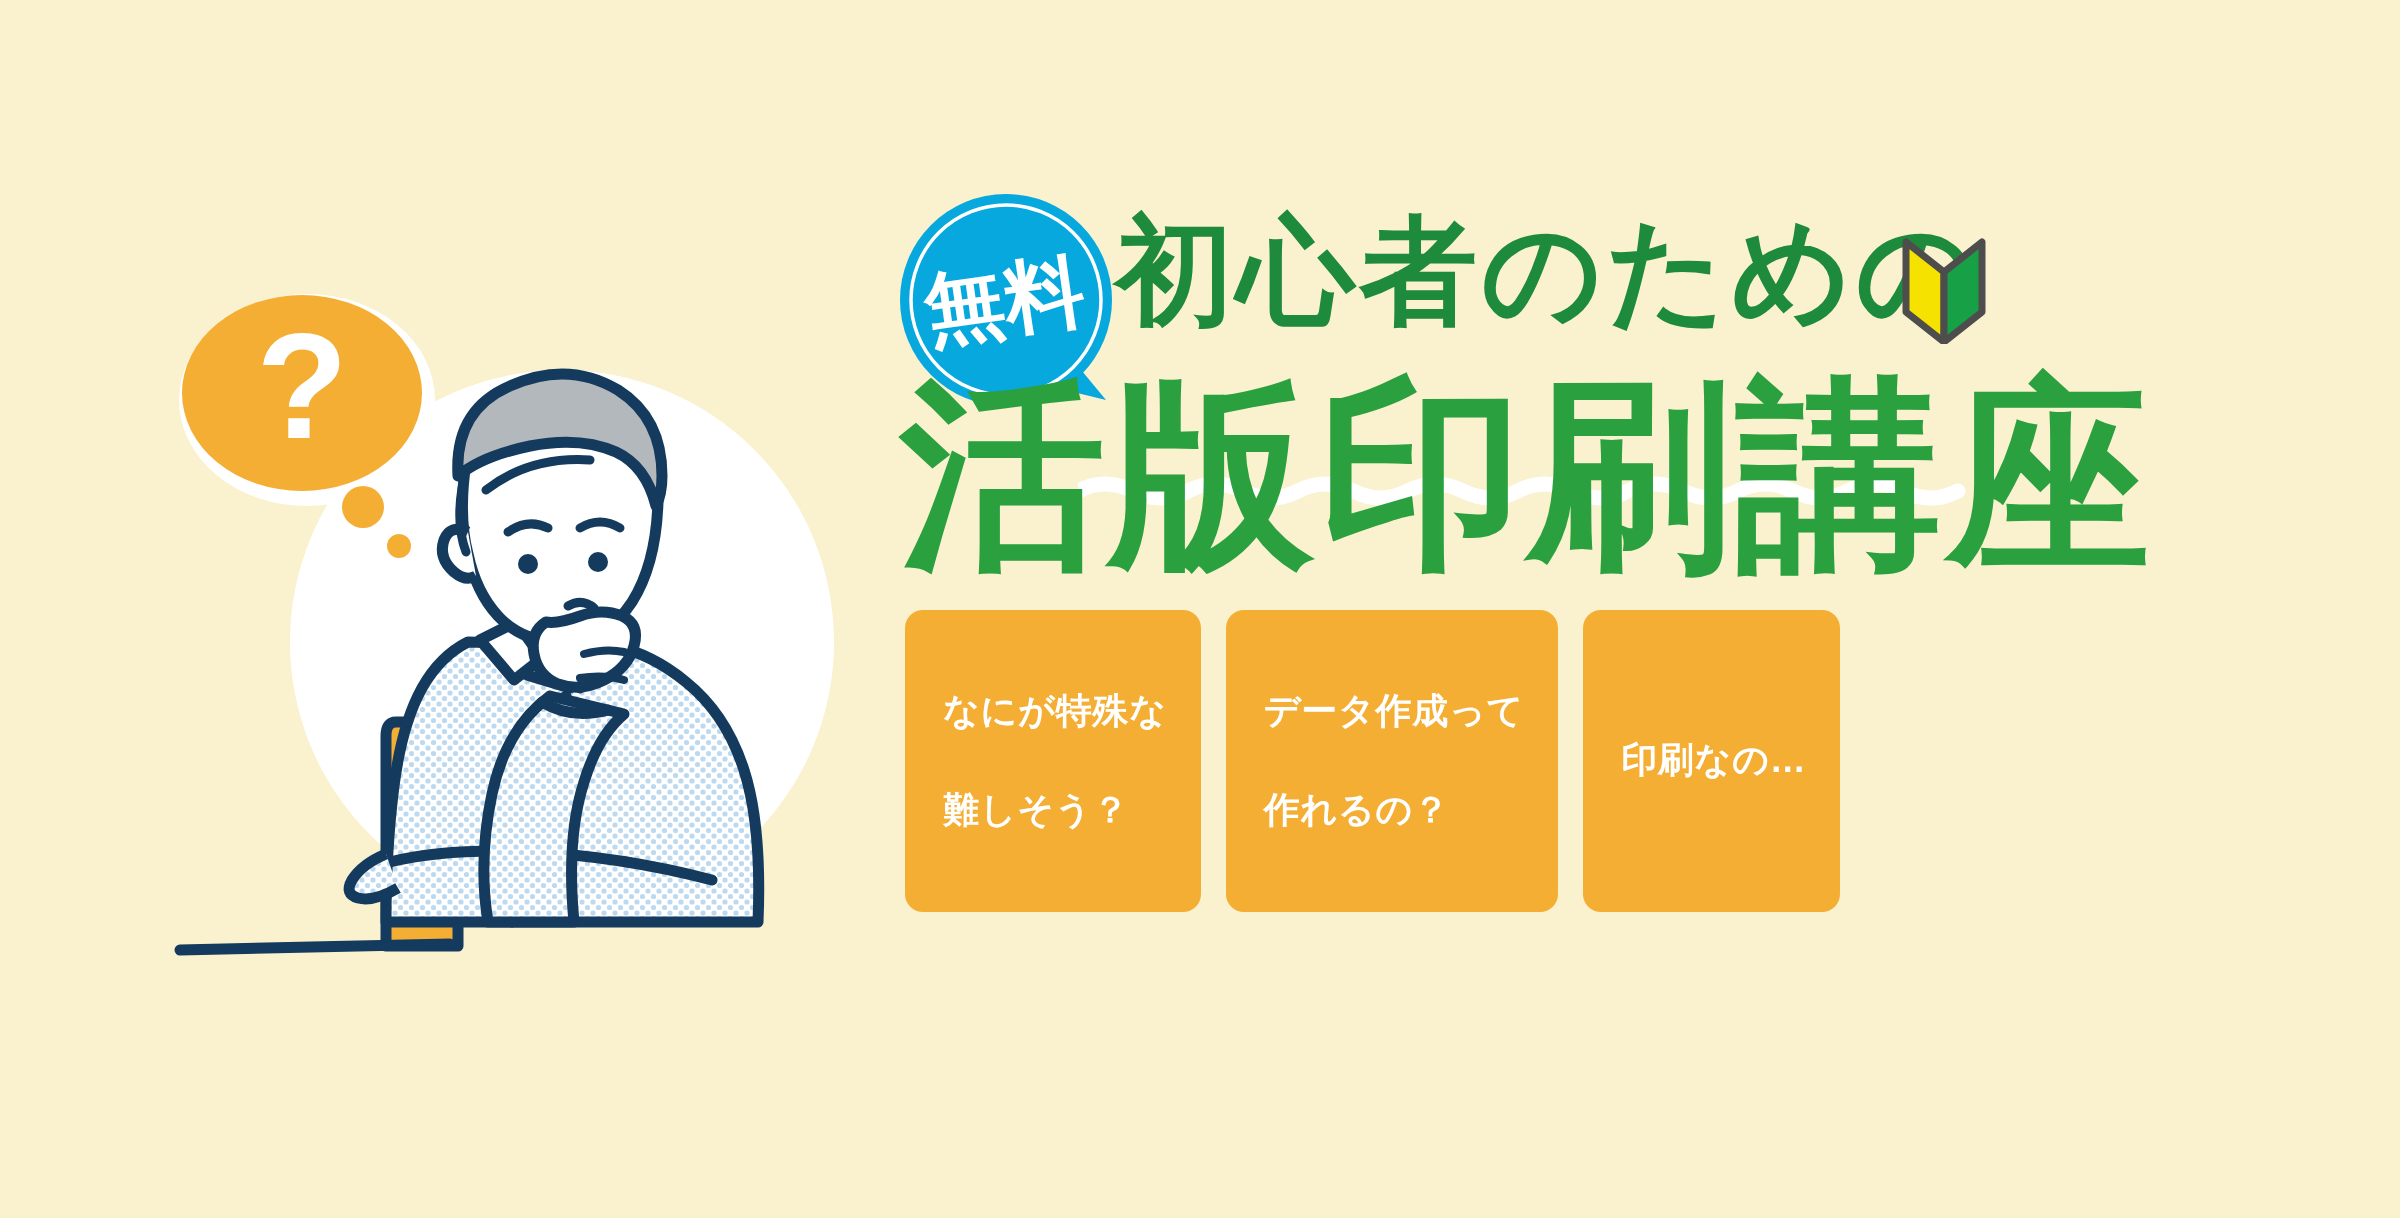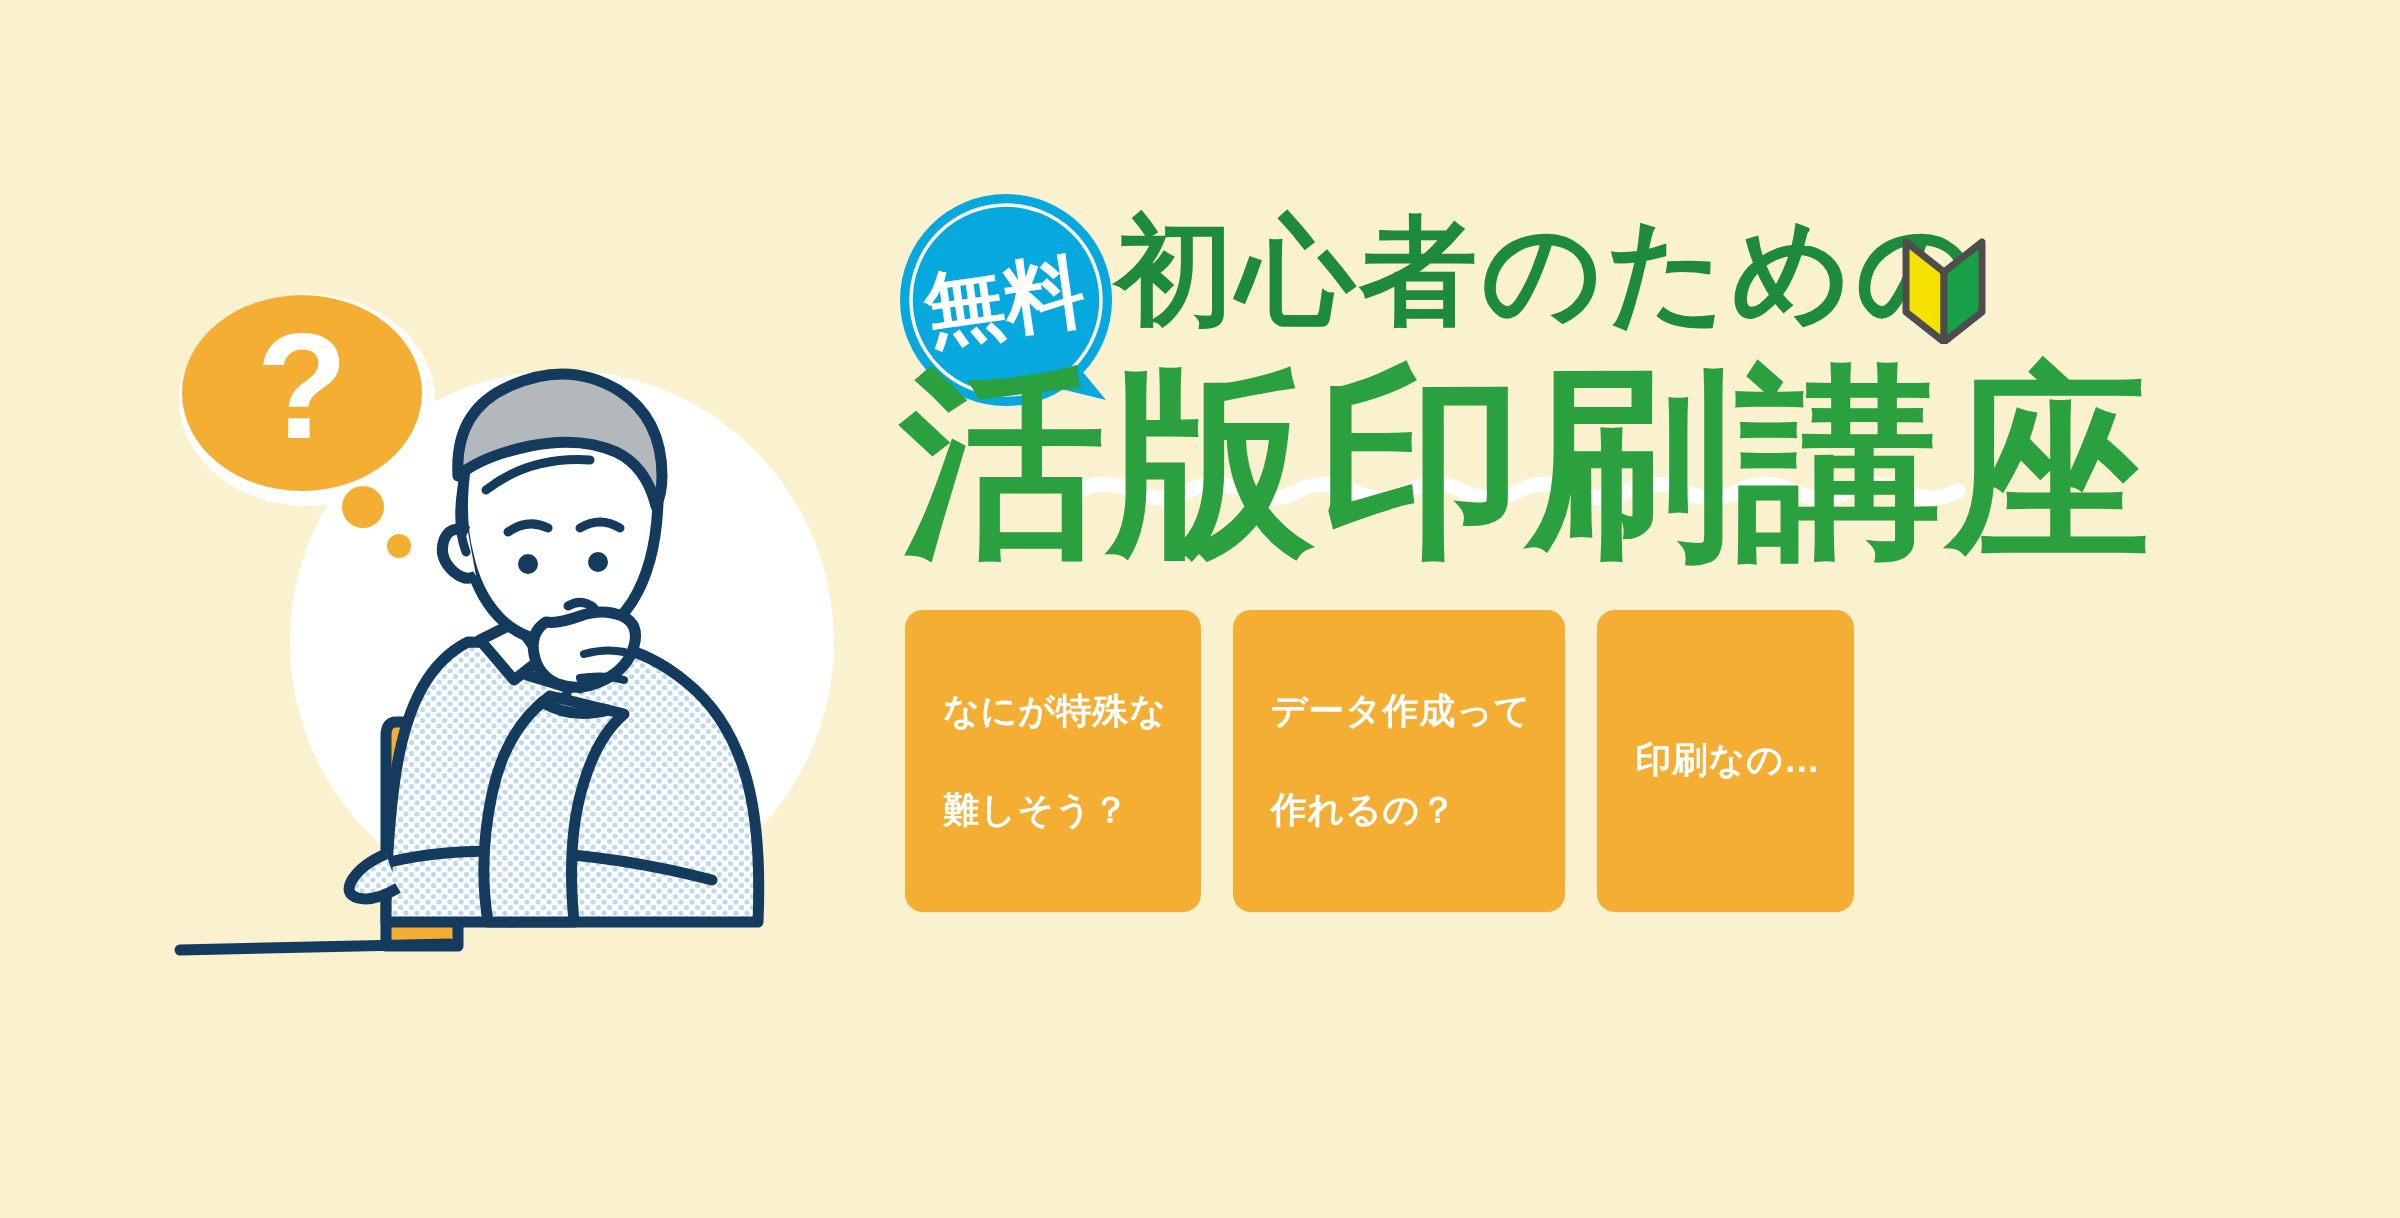--- a/index.html
+++ b/index.html
@@ -88,36 +88,36 @@
     top: 295px;
     width: 890px;
     height: 34px;
   }
   #wave-rule svg { display:block; width:890px; height:34px; }
 
   
   #main-title {
     position: absolute;
     left: 0px;
-    top: 180px;
+    top: 192px;
     font-size: 205px;
     line-height: 1;
     letter-spacing: 0.02em;
     font-weight: 700;
     color: #2aa03f;
     white-space: nowrap;
   }
 
   
   #tags {
     position: absolute;
     left: 5px;
     top: 430px;
     display: flex;
-    gap: 32px;
+    gap: 25px;
   }
   .tag {
     background: #f5ae34;
     border-radius: 18px;
     color: #ffffff;
     font-size: 36px;
     font-weight: 700;
     line-height: 1.38;
     letter-spacing: 0.02em;
     padding: 26px 34px 28px 38px;

